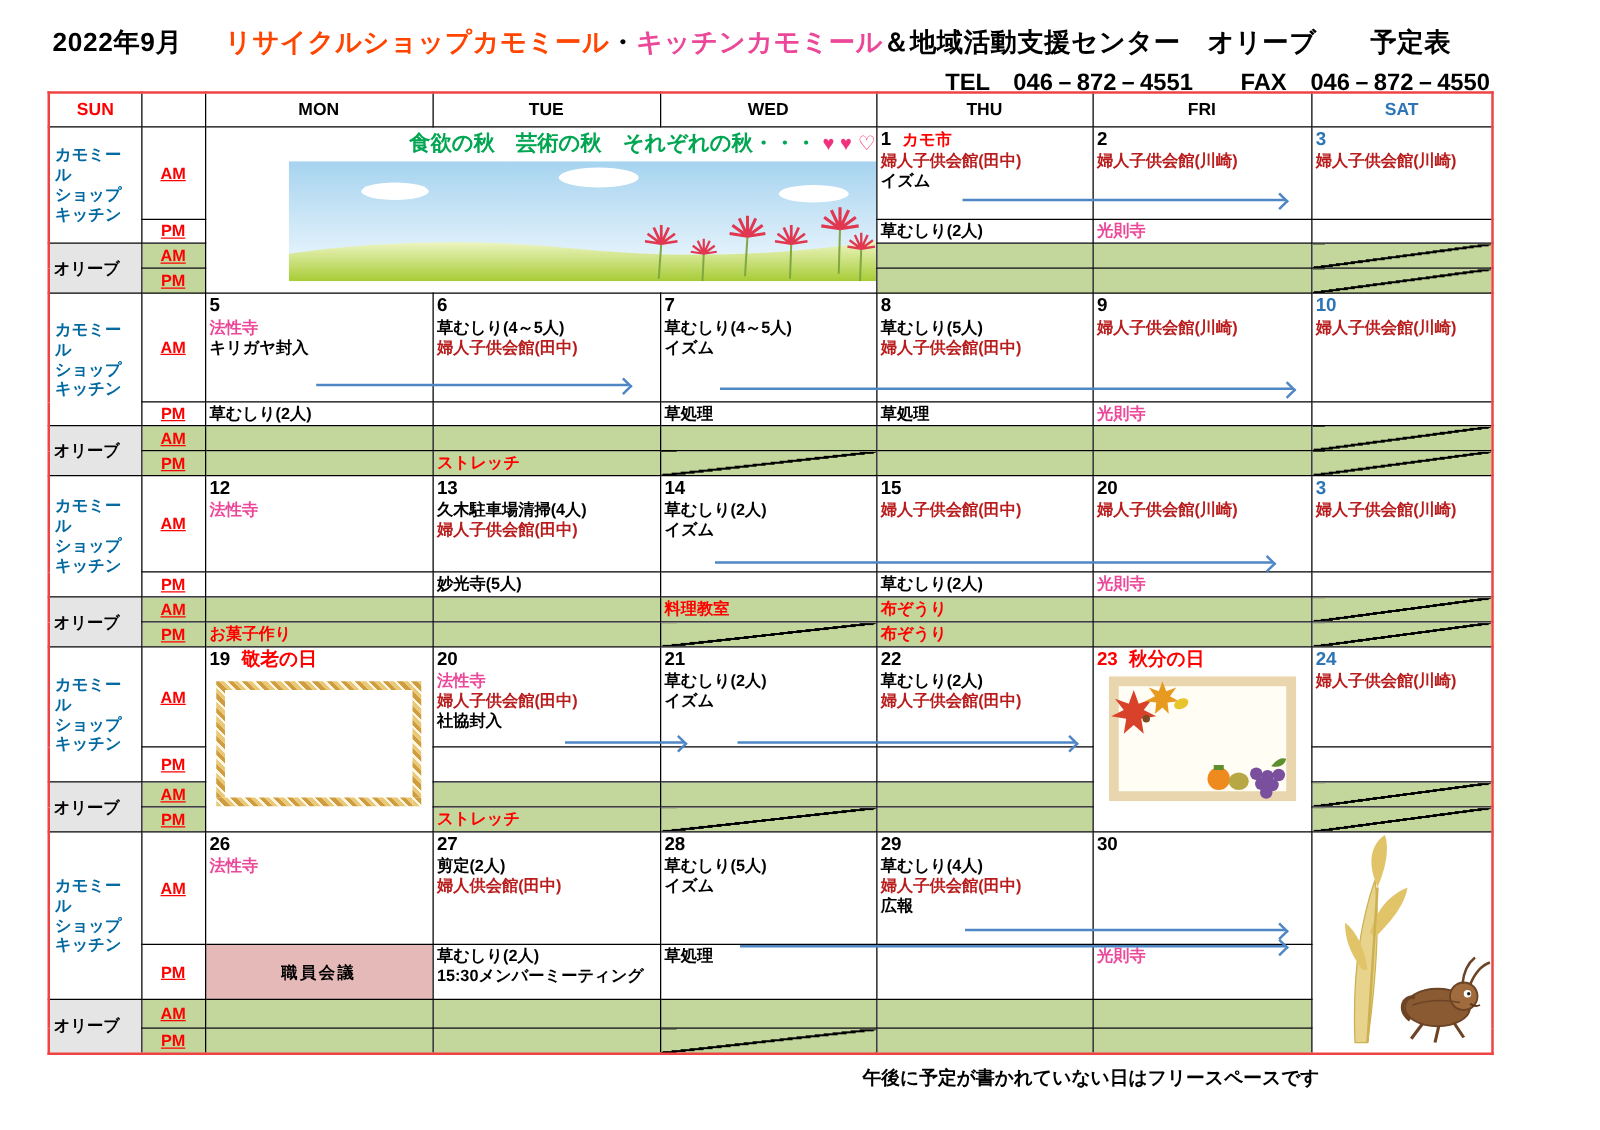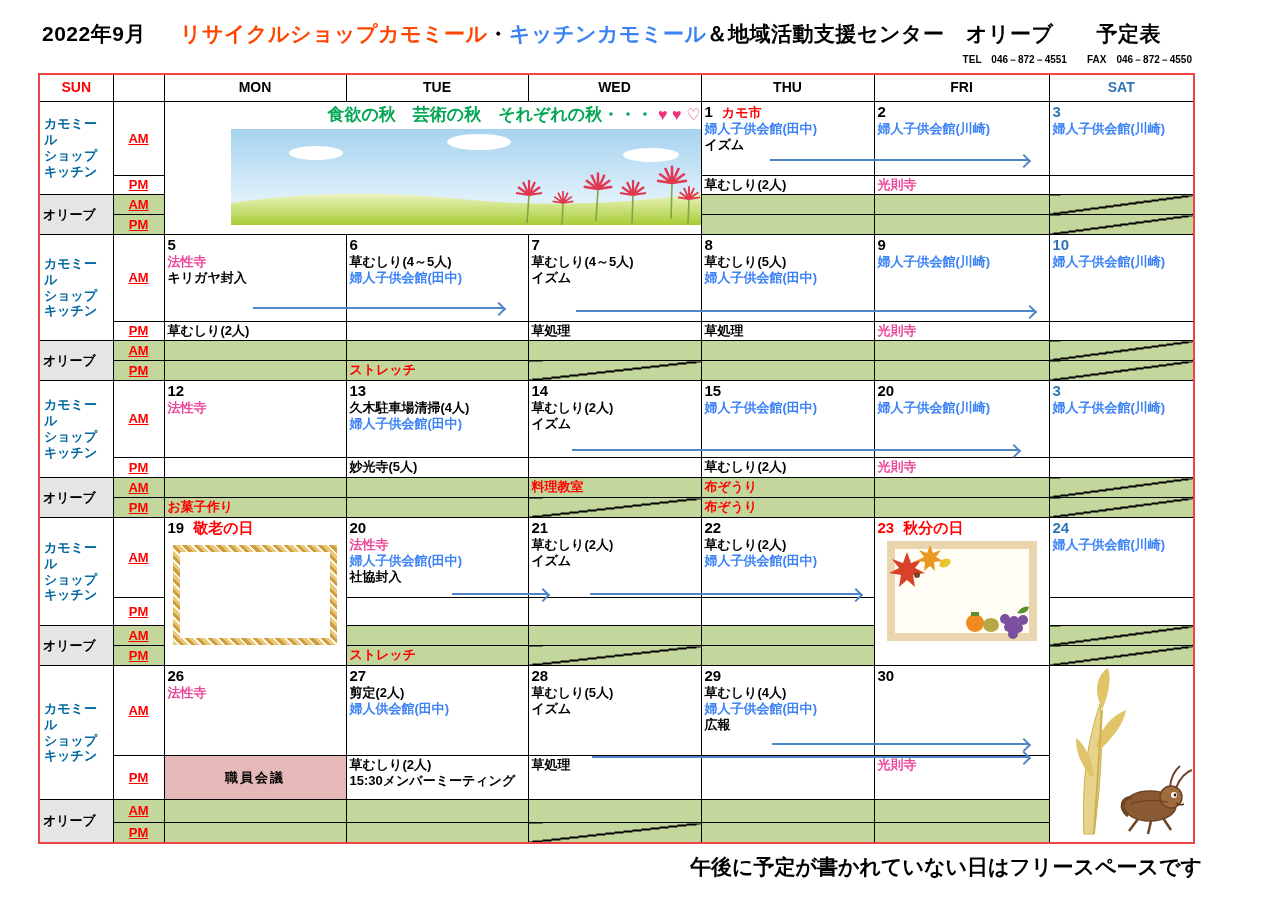--- a/index.html
+++ b/index.html
@@ -3,36 +3,36 @@
 <meta charset="utf-8">
 <style>
   html,body{margin:0;padding:0;}
   body{width:1280px;height:904px;position:relative;background:#fff;overflow:hidden;
        font-family:"Liberation Sans","DejaVu Sans",sans-serif;font-weight:bold;color:#000;}
   
   #titlebar{position:absolute;left:42px;top:20px;font-size:21px;letter-spacing:.5px;white-space:nowrap;}
   #titlebar .t-month{color:#000;}
   #titlebar .t-orange{color:#ff4500;}
   #titlebar .t-dot{color:#000;}
-  #titlebar .t-blue{color:#3b82f6;}
-  #telline{position:absolute;right:88px;top:53px;font-size:10px;white-space:nowrap;}
+  #titlebar .t-blue{color:#ec4899;}
+  #telline{position:absolute;right:88px;top:53px;font-size:19px;white-space:nowrap;}
   
   #cal{position:absolute;left:38px;top:73px;border-collapse:collapse;table-layout:fixed;
        border:2px solid #ef4444;}
   #cal td{border:1px solid #000;vertical-align:top;padding:1px 3px;font-size:13px;line-height:1.22;
           overflow:hidden;}
   #cal tr.hdr td{height:26px;text-align:center;vertical-align:middle;font-size:14px;padding:0;}
   .c-sun{color:#ff0000;} .c-sat{color:#2e75b6;}
   .cham{color:#0369a1;font-size:13px;vertical-align:middle !important;line-height:1.35;padding-left:4px !important;}
   .olbl{background:#e5e5e5;vertical-align:middle !important;font-size:13px;padding-left:3px !important;}
   .ap{color:#ff0000;text-align:center;vertical-align:middle !important;font-size:13px;padding:0 !important;text-decoration:underline;}
   .o{background:#c3d69b;}
   .numline{display:flex;gap:9px;align-items:baseline;}
   .num{font-size:15px;}
-  .blue{color:#3b82f6;} .purple{color:#ec4899;} .red{color:#ff0000;} .satnum{color:#2e75b6;}
+  .blue{color:#b91c1c;} .purple{color:#ec4899;} .red{color:#ff0000;} .satnum{color:#2e75b6;}
   .pinkcell{background:#e5b9b7;text-align:center;vertical-align:middle !important;font-size:15px;letter-spacing:2px;}
   .diag{background-image:linear-gradient(to bottom right,transparent calc(50% - 1px),#000 calc(50% - 1px),#000 calc(50% + 1px),transparent calc(50% + 1px));}
   
   .r-am1{height:74px}.r-pm1{height:19px}
   .r-am2{height:87px}.r-pm2{height:19px}
   .r-am3{height:77px}.r-pm3{height:20px}
   .r-am4{height:80px}.r-pm4{height:28px}
   .r-am5{height:90px}.r-pm5{height:44px}
   .r-o{height:20px}
   
@@ -42,21 +42,21 @@
   .banner .hearto{color:#f0317e;font-size:16px;}
   .framewrap{text-align:center;}
   .grainframe{width:150px;height:86px;margin:8px auto 0 auto;background:#fff;
       border:7px solid transparent;
       border-image:repeating-linear-gradient(45deg,#e9c878 0 3px,#fdf6e3 3px 5px,#cf9d3f 5px 8px) 7;}
   
   .arr{position:absolute;border-top:2px solid #4f86c6;z-index:5;}
   .arr::after{content:"";position:absolute;right:-1px;top:-5px;width:8px;height:8px;
       border-top:2px solid #4f86c6;border-right:2px solid #4f86c6;transform:rotate(45deg);}
   
-  #footnote{position:absolute;left:690px;top:853px;font-size:21px;}
+  #footnote{position:absolute;left:690px;top:853px;font-size:15px;}
 </style>
 </head>
 <body>
 
 <div id="titlebar">
   <span class="t-month">2022年9月</span>
   <span>　</span>
   <span class="t-orange">リサイクルショップカモミール</span><span class="t-dot">・</span><span class="t-blue">キッチンカモミール</span><span>＆地域活動支援センター　オリーブ　　予定表</span>
 </div>
 <div id="telline">TEL　046－872－4551　　FAX　046－872－4550</div>

